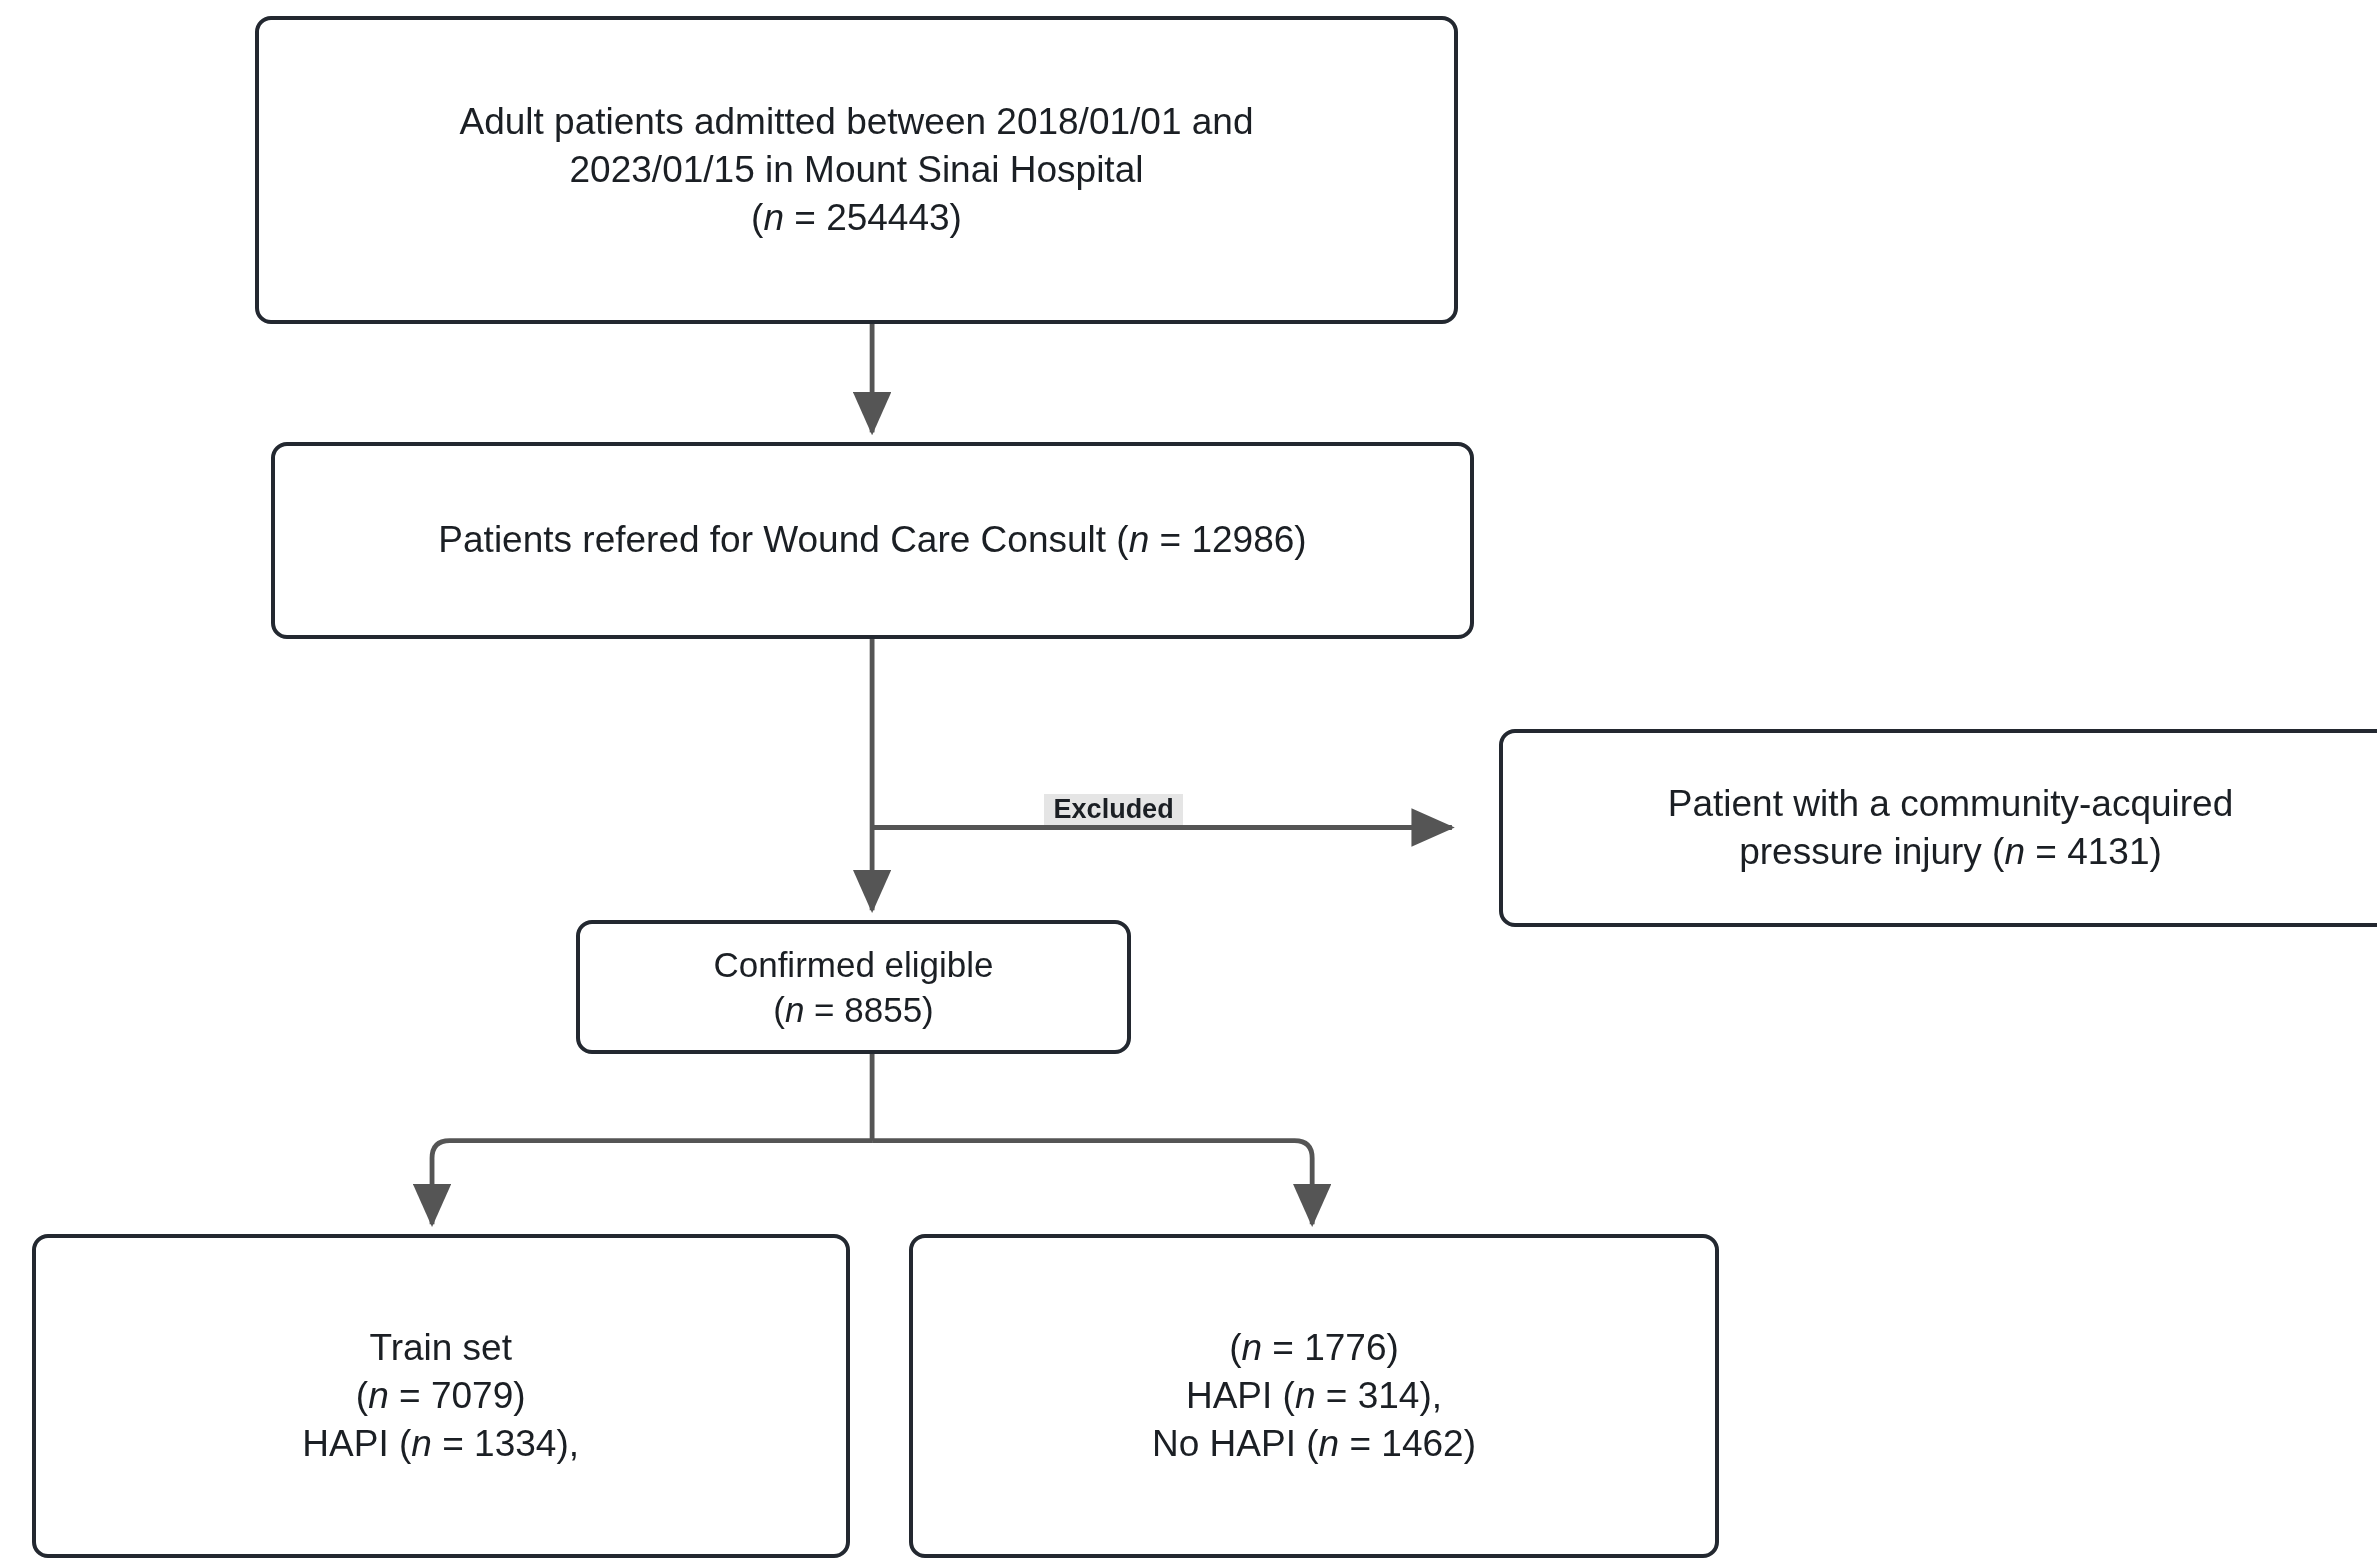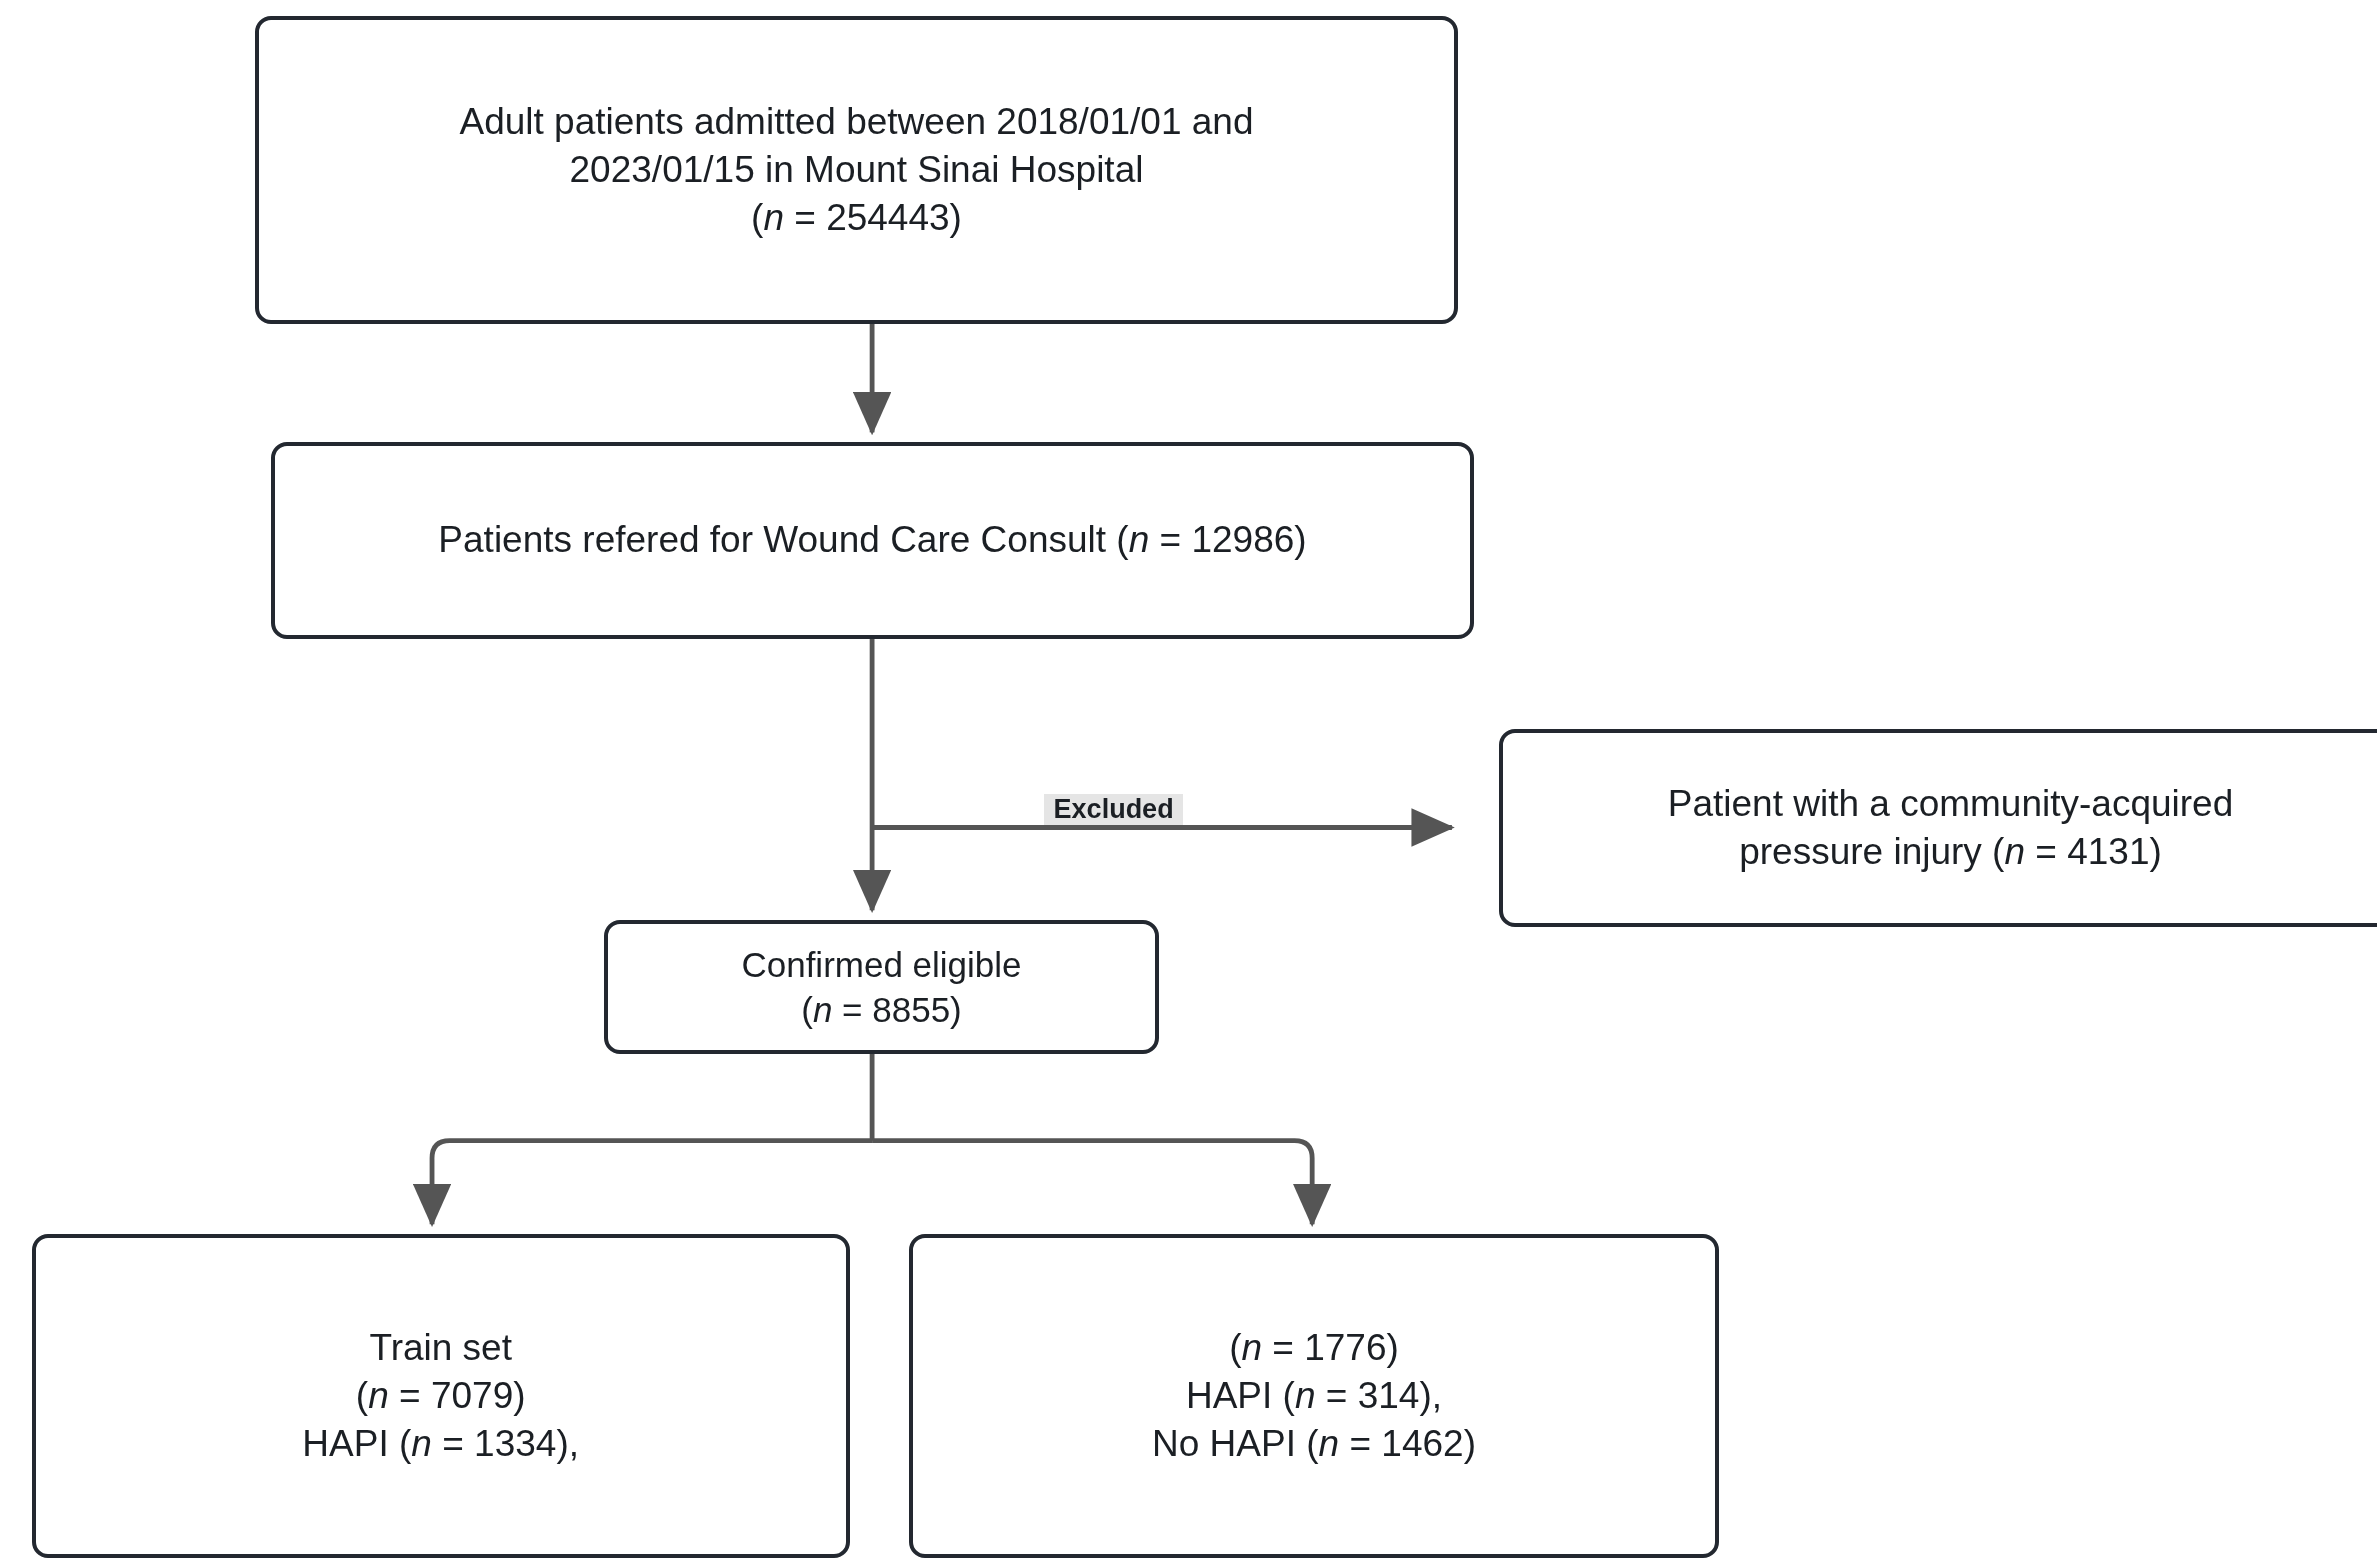--- a/index.html
+++ b/index.html
@@ -51,21 +51,21 @@
     background: #e5e5e5;
     padding: 0 9.6px;
     white-space: nowrap;
     z-index: 3;
   }
 
   
   #node-admitted   { left:255px;  top:16px;   width:1203px; height:308px; }
   #node-referred   { left:271px;  top:442px;  width:1203px; height:197px; }
   #node-excluded   { left:1499px; top:729px;  width:903px; height:198px; }
-  #node-eligible   { left:604px;  top:920px; width:555px;  height:134px; font-size:35px; }
+  #node-eligible   { left:576px;  top:920px; width:555px;  height:134px; font-size:35px; }
   #node-train      { left:17.7px;   top:1234px; width:818px; height:324px;margin-left:14px; }
   #node-test       { left:909px; top:1234px; width:810px; height:324px; }
 
   #label-excluded  { left:1044px; top:794px; }
 </style>
 </head>
 <body>
 
 <div id="canvas">
 

